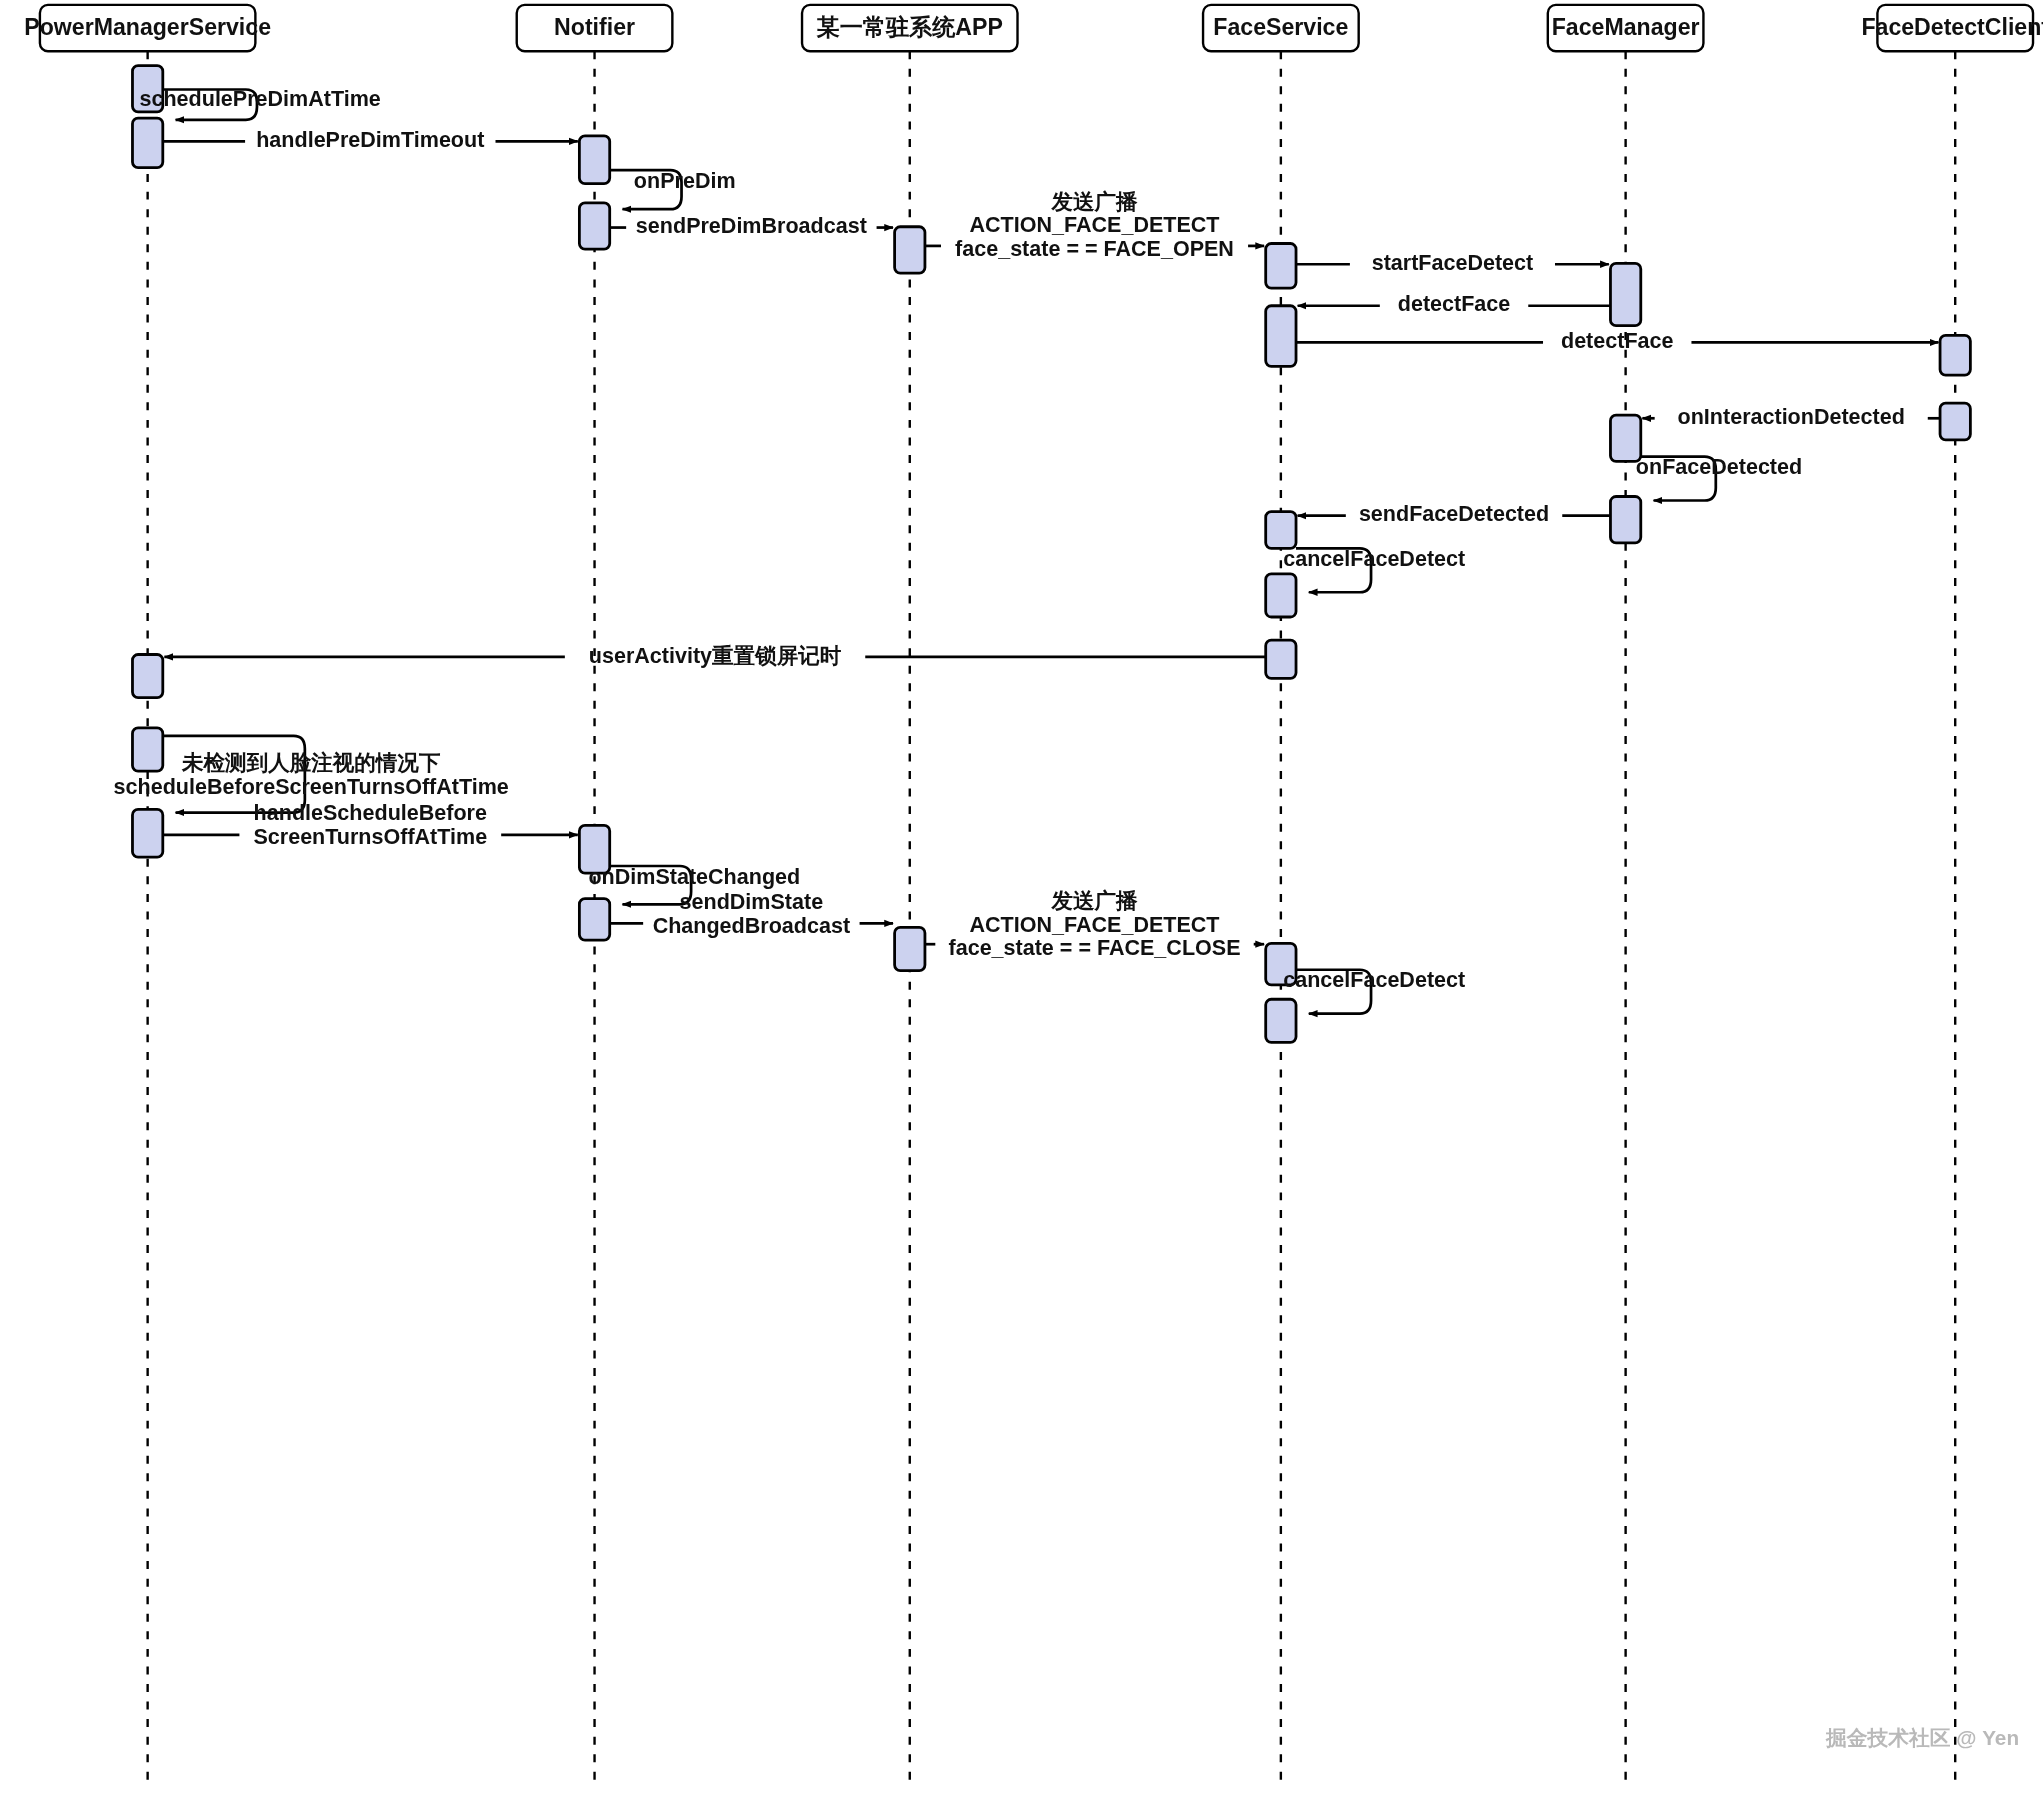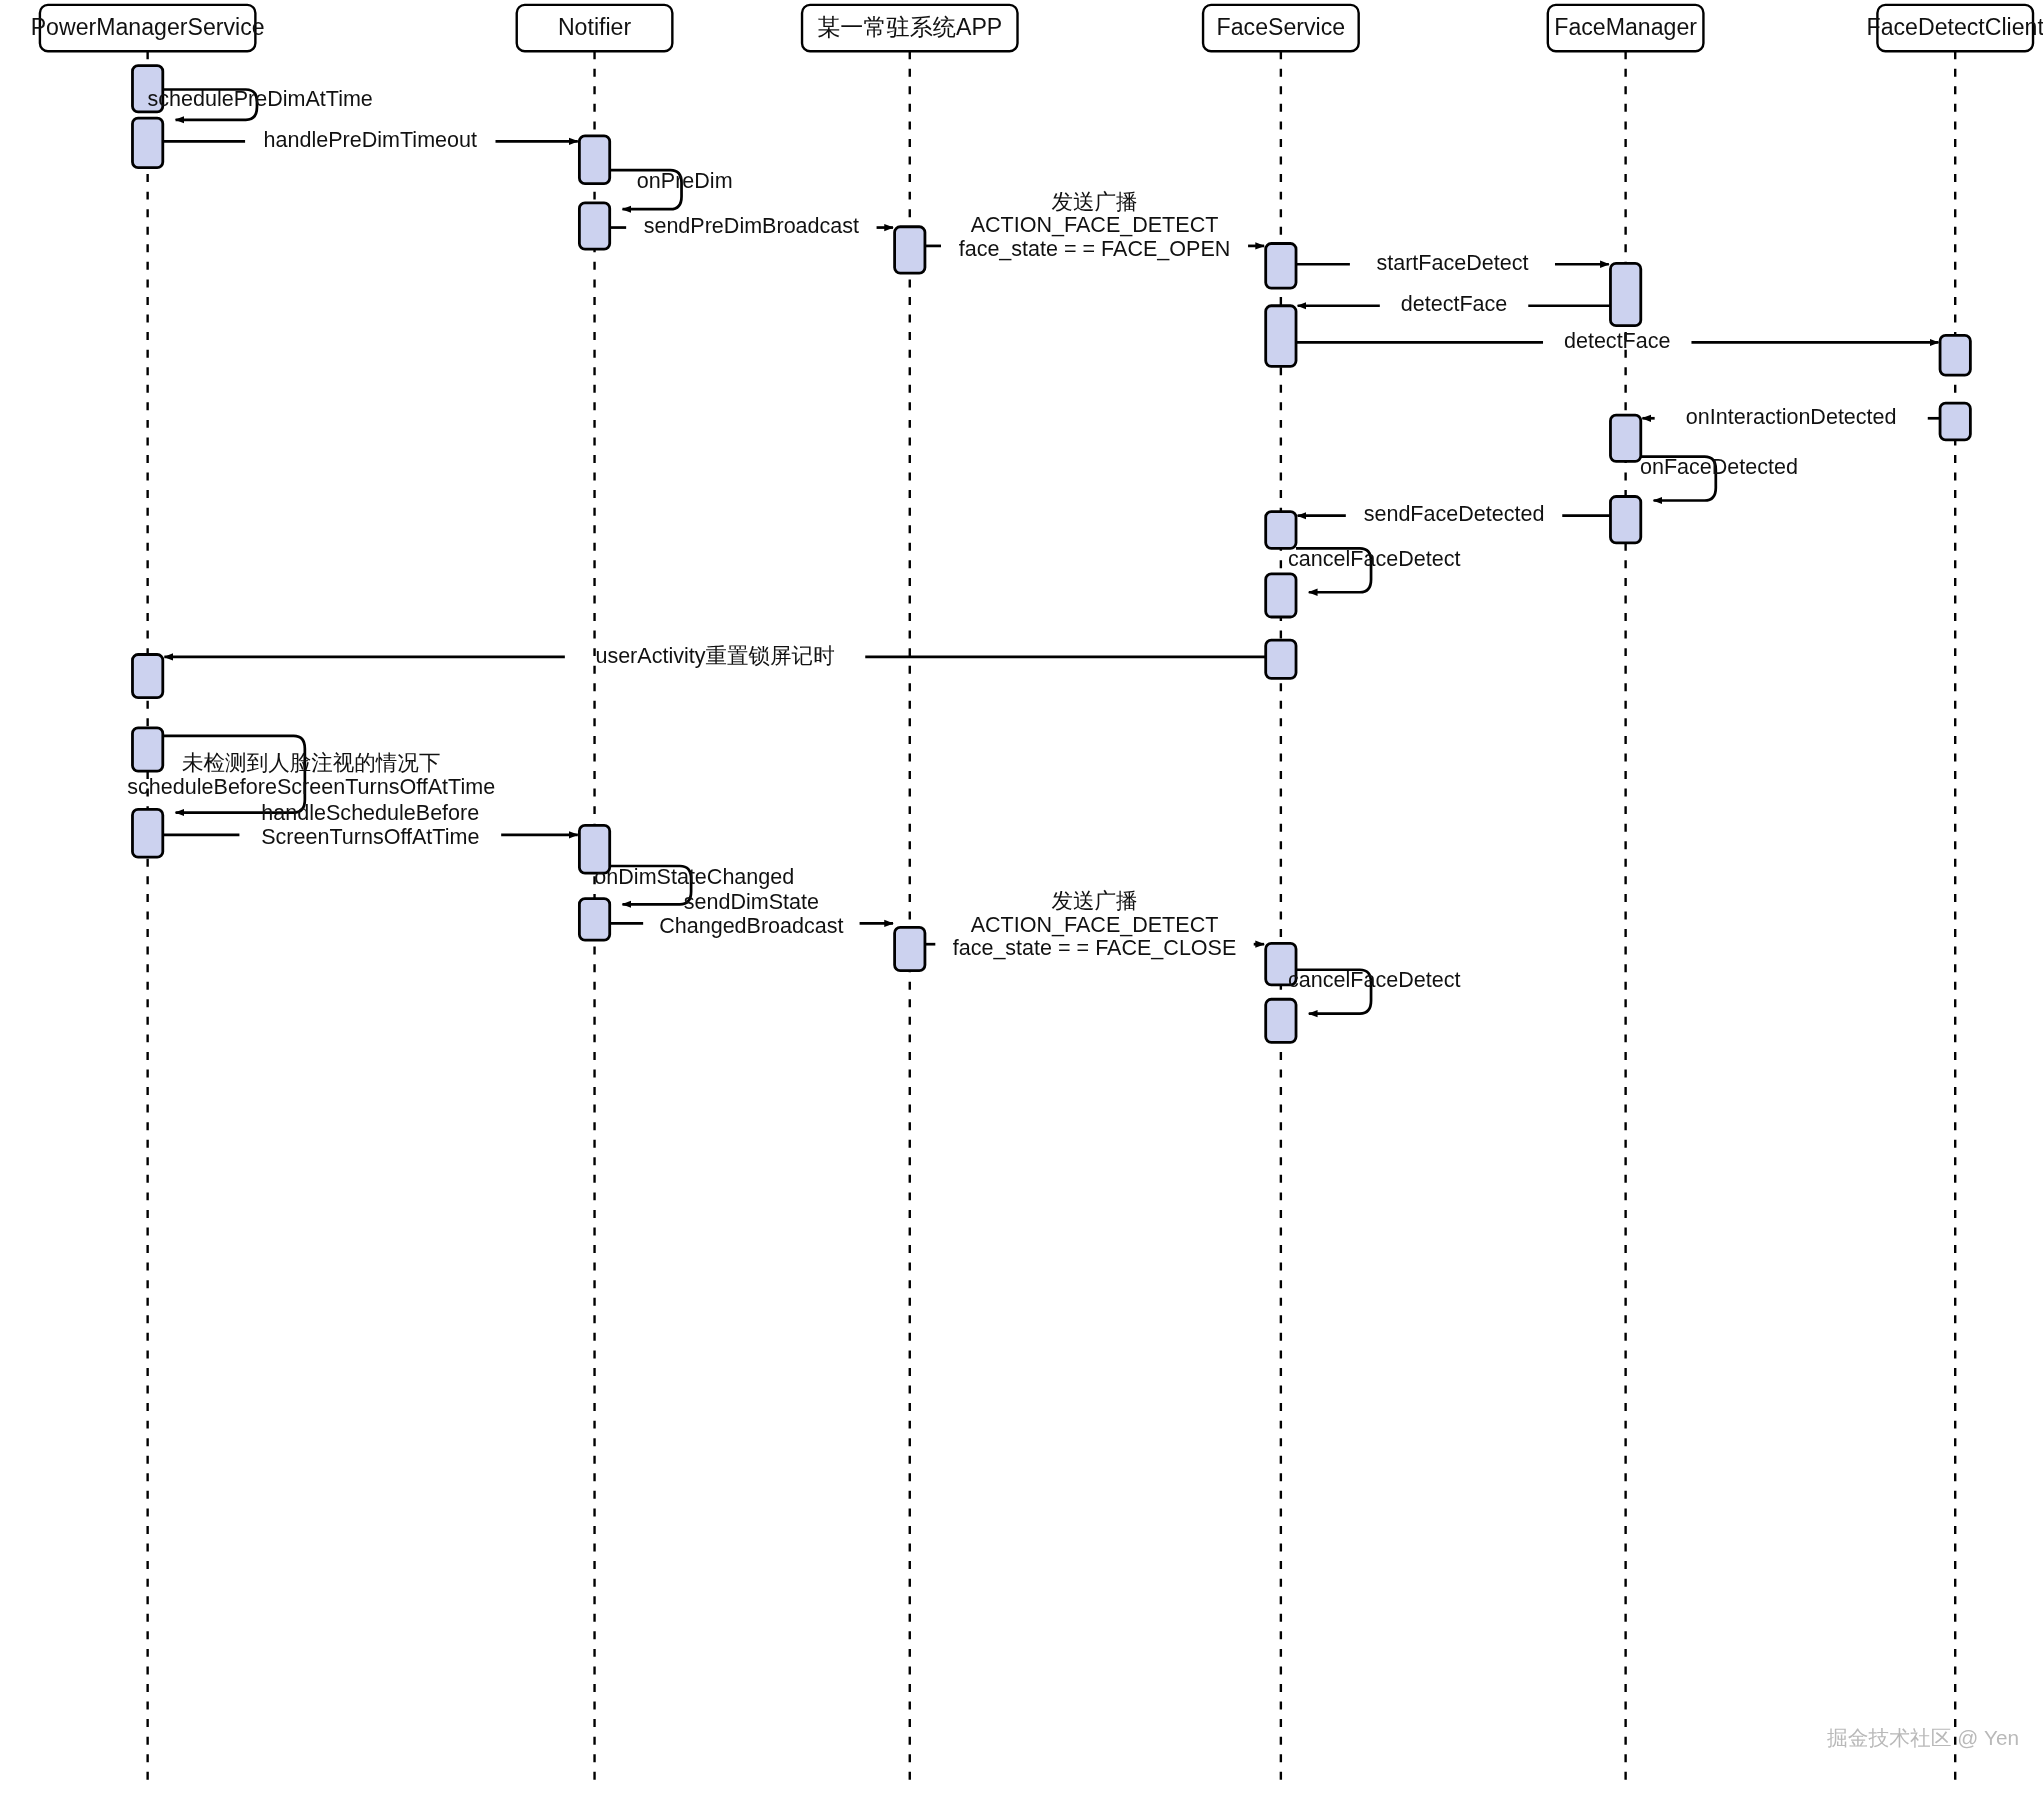--- a/index.html
+++ b/index.html
@@ -10,20 +10,21 @@
   body {
     width: 2043px;
     height: 1807px;
     font-family: "Liberation Sans", "DejaVu Sans", sans-serif;
     overflow: hidden;
   }
   #diagram-root {
     position: relative;
     width: 2043px;
     height: 1409px;
+    font-weight: bold;
   }
   svg#seq-svg {
     display: block;
     width: 2043px;
     height: 1807px;
   }
   .lifeline-box {
     fill: #ffffff;
     stroke: #000000;
     stroke-width: 3;

